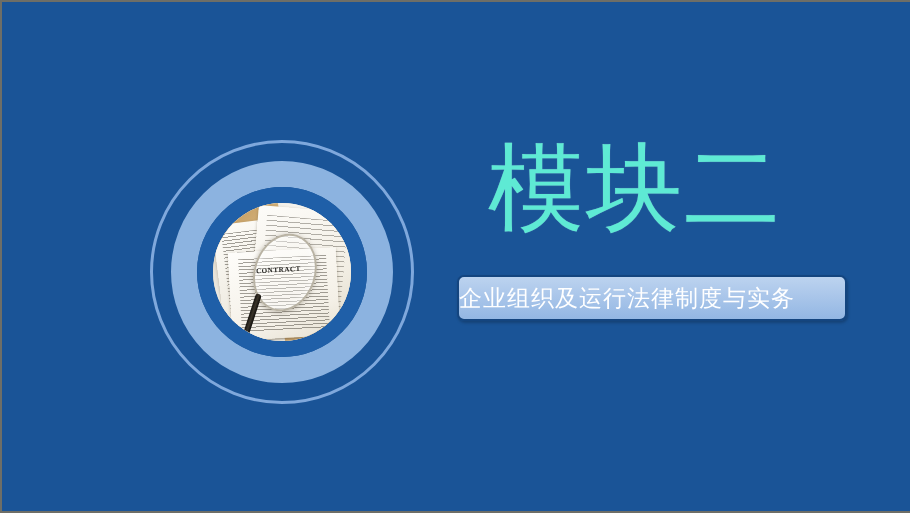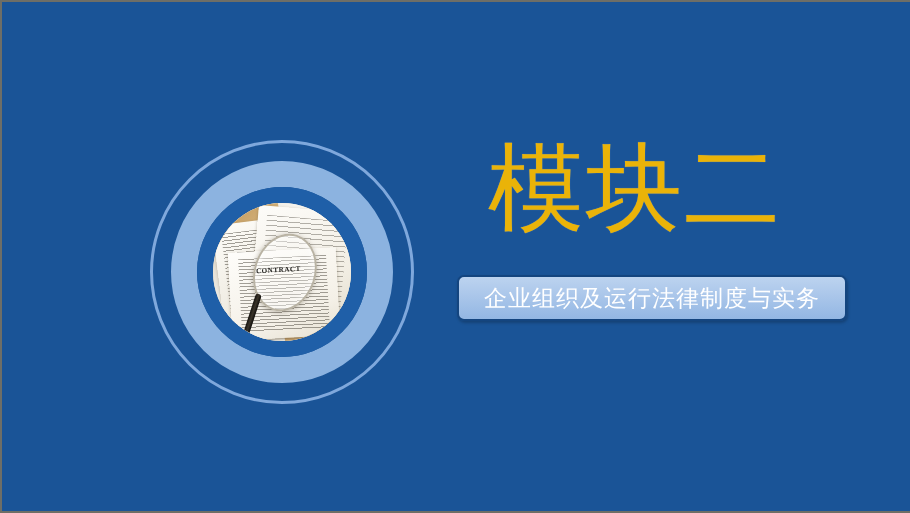--- a/index.html
+++ b/index.html
@@ -199,40 +199,39 @@
     z-index: 5;
   }
 
   
   .title {
     position: absolute;
     left: 486px;
     top: 136px;
     font-size: 96px;
     line-height: 1.05;
-    color: #eab308;
+    color: #5eead4;
     font-weight: 400;
     letter-spacing: 2px;
     white-space: nowrap;
     text-shadow: 0 0 1px rgba(255,255,255,.35);
   }
 
   .subtitle-box {
     position: absolute;
     left: 455px;
     top: 273px;
     width: 390px;
     height: 46px;
     box-sizing: border-box;
     border: 2px solid #14457F;
     border-radius: 7px;
     background: linear-gradient(to bottom, #bcd3ef 0%, #aac6ea 45%, #93b7e3 100%);
     display: flex;
     align-items: center;
-    justify-content: center;
     box-shadow: 1px 2px 3px rgba(0,0,0,.22);
   }
   .subtitle-text {
     color: #ffffff;
     font-size: 23px;
     letter-spacing: 1px;
     white-space: nowrap;
     font-weight: 400;
   }
 </style>

